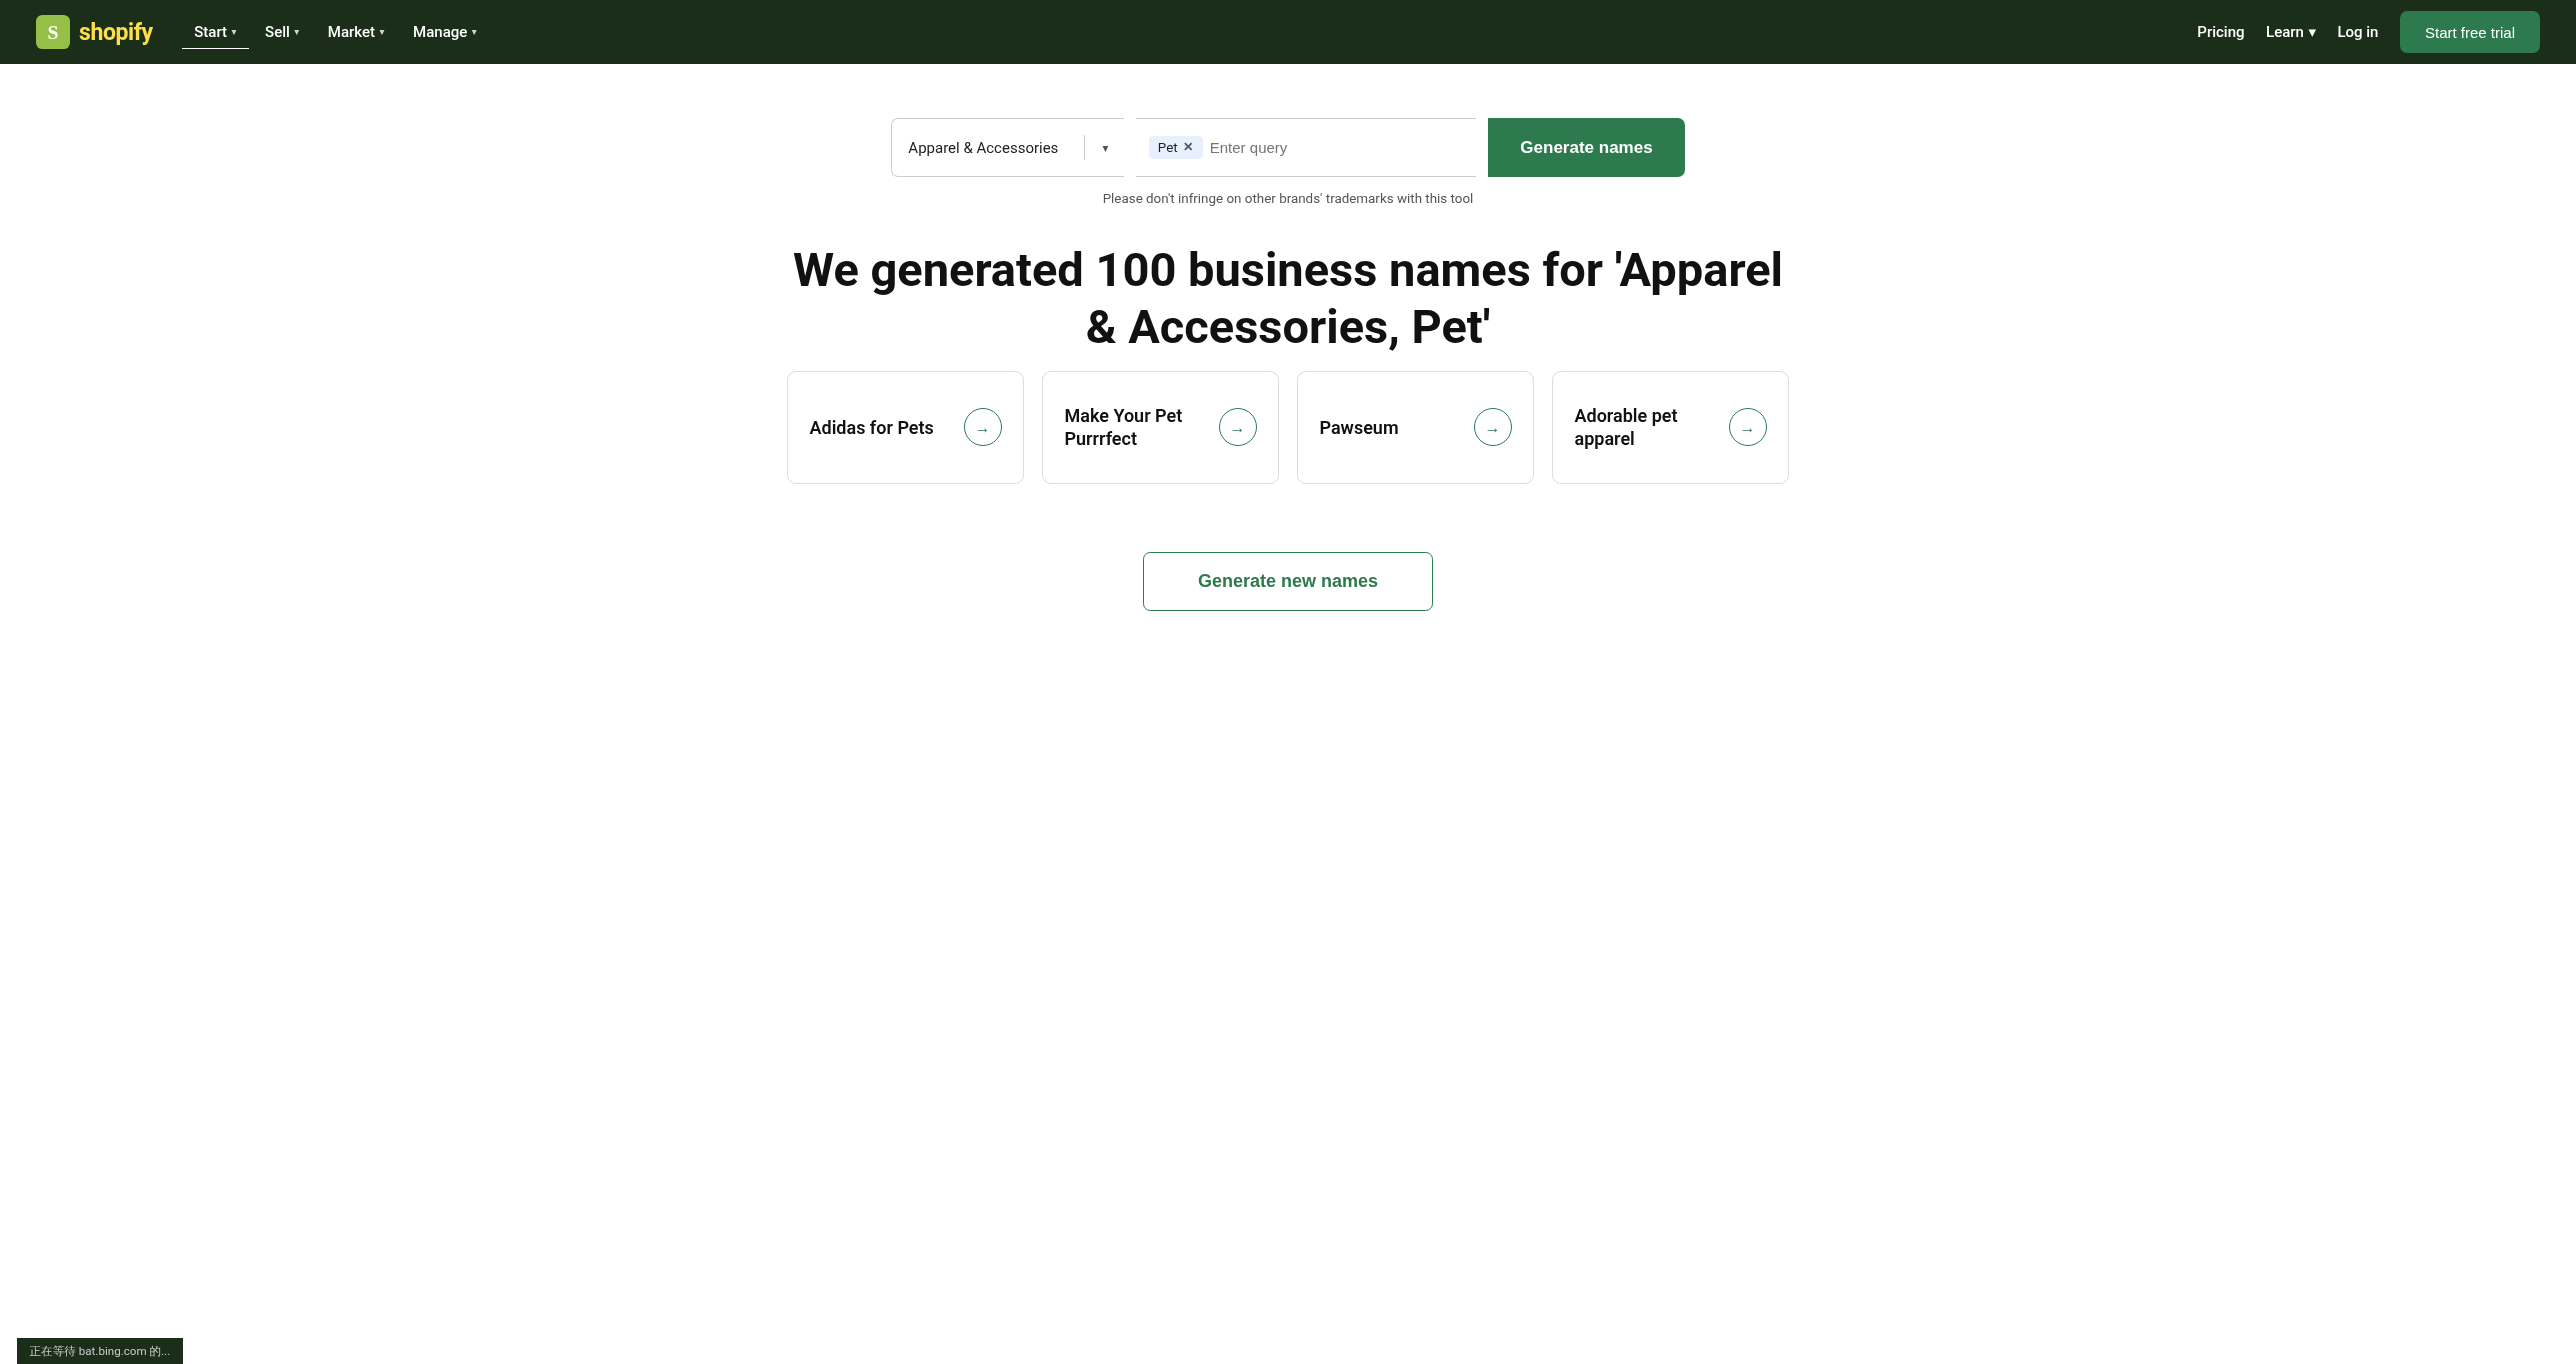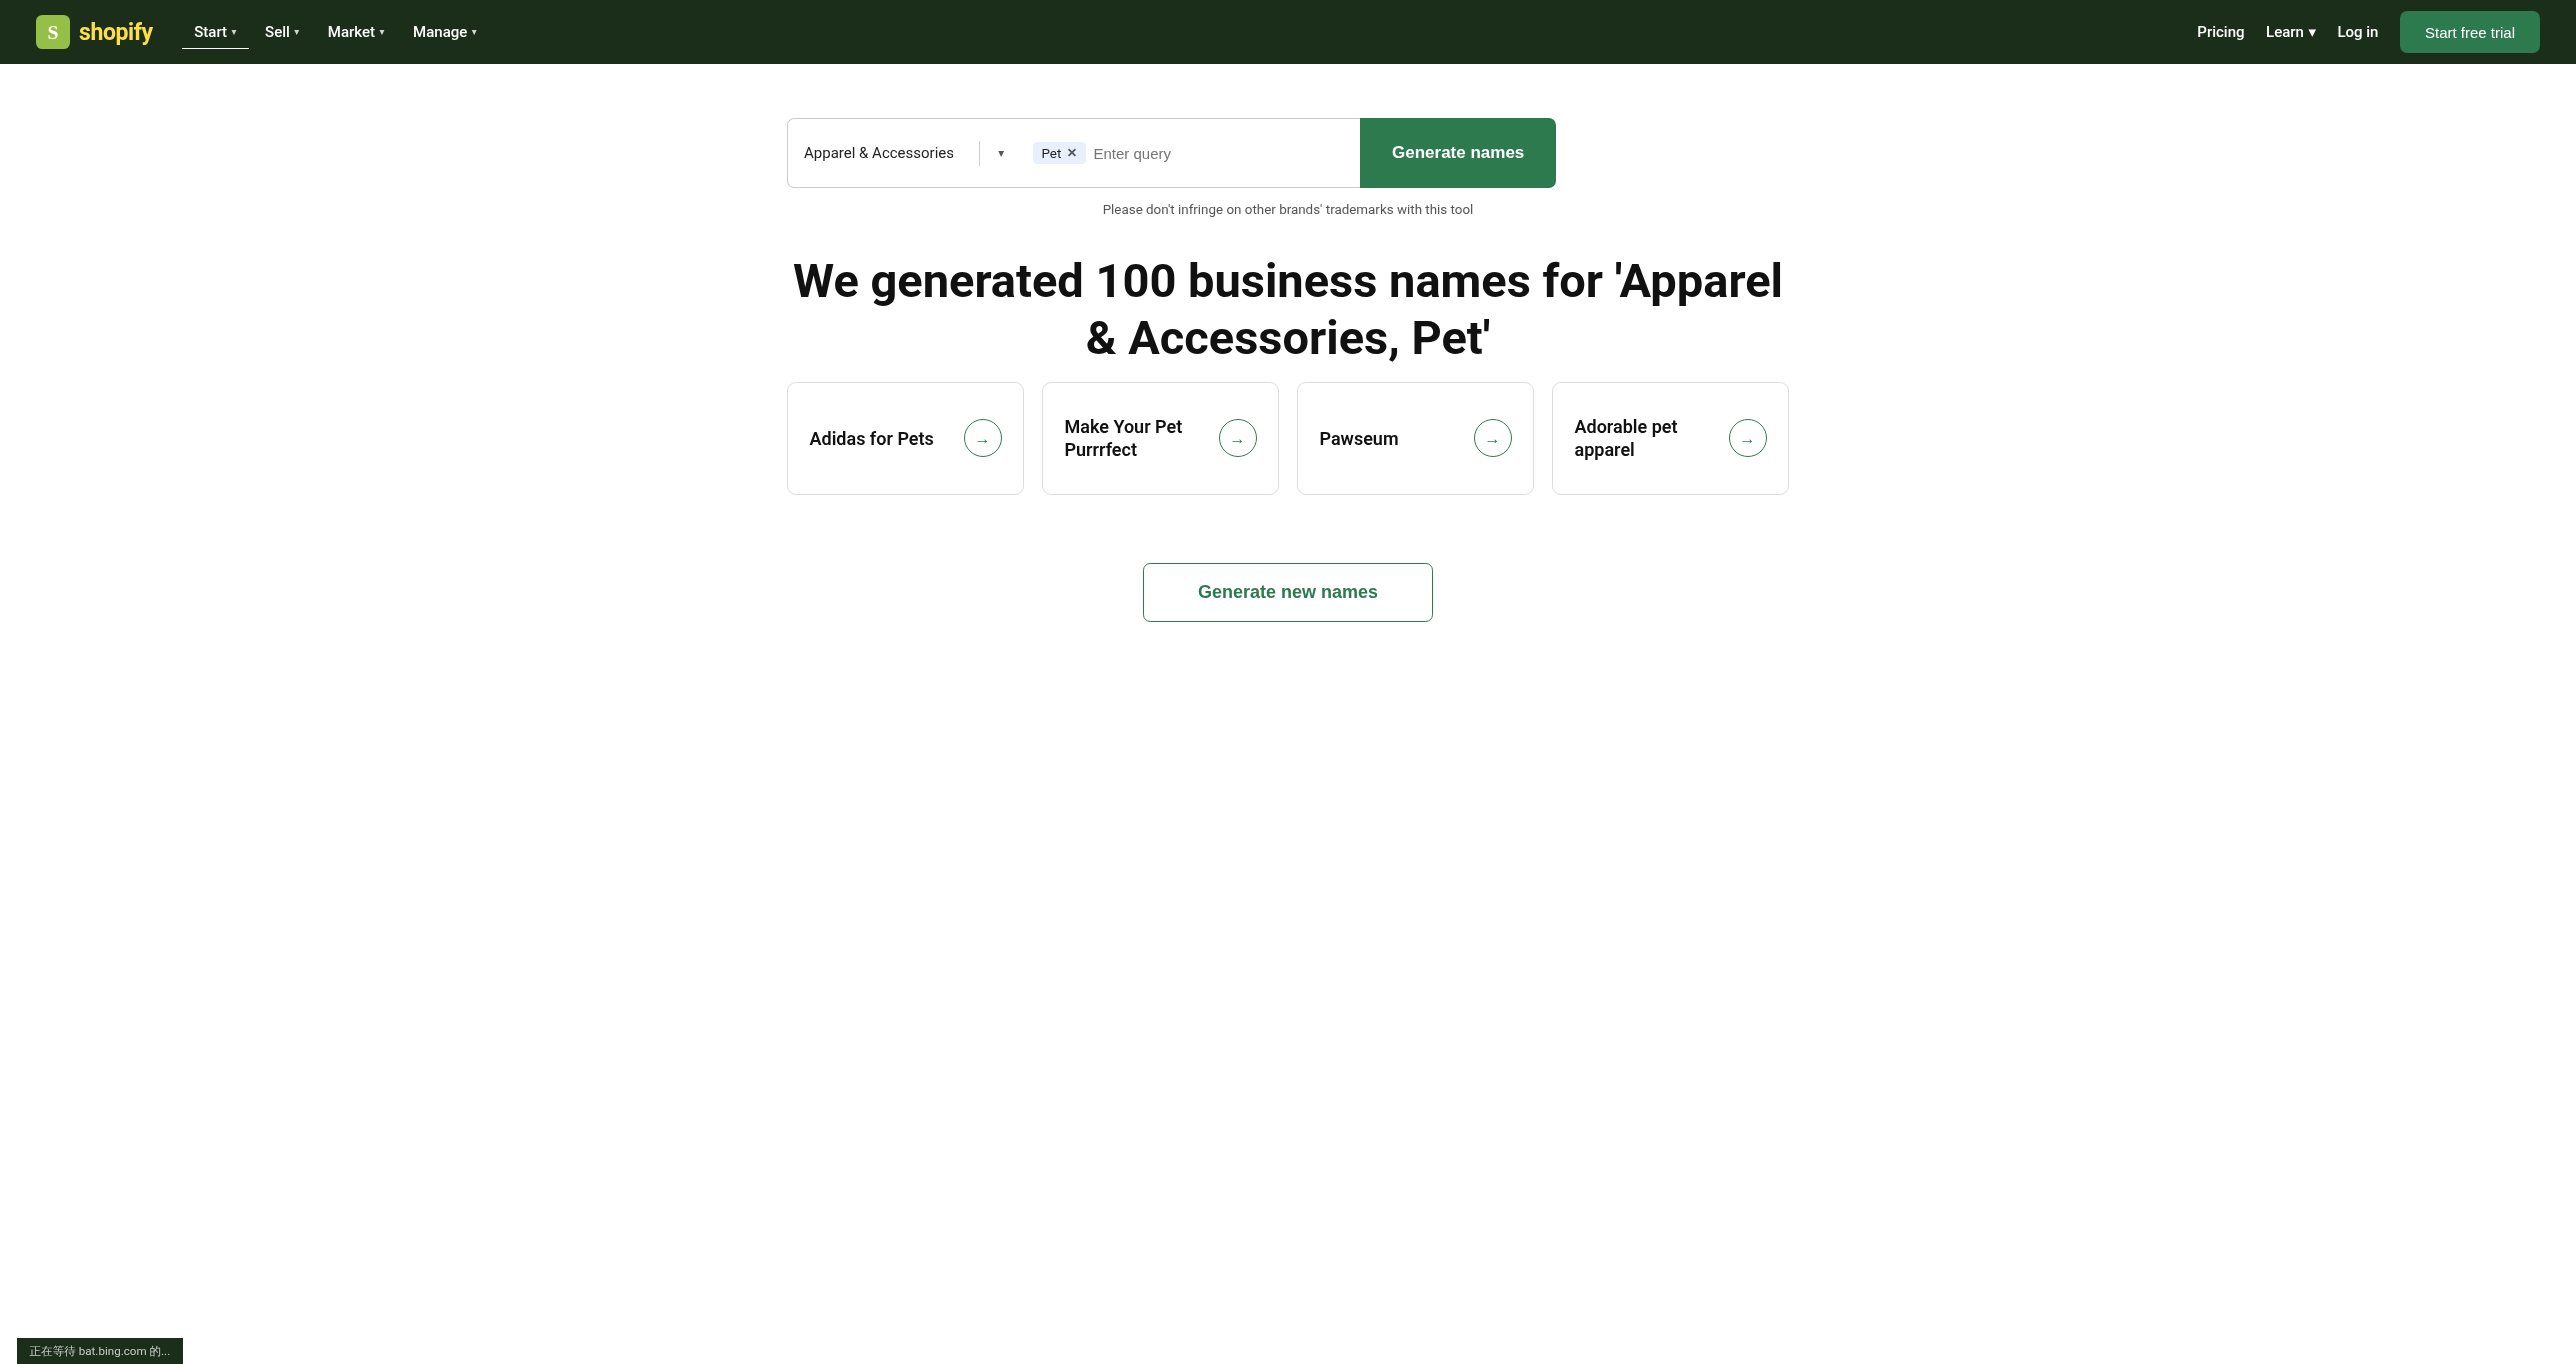--- a/index.html
+++ b/index.html
@@ -90,21 +90,22 @@
     .main {
       max-width: 1074px;
       margin: 0 auto;
       padding: 54px 36px 72px;
     }
 
     
     .search-row {
       display: flex;
       align-items: stretch;
-      gap: 0;
+      justify-content: center;
+      gap: 12px;
       margin-bottom: 14.3px;
     }
     .category-select {
       display: flex;
       align-items: center;
       border: 1.3px solid #ccc;
       border-right: none;
       border-radius: 7.2px 0 0 7.2px;
       padding: 0 16px;
       font-size: 15px;
@@ -164,21 +165,21 @@
     }
     .btn-generate {
       background: #2d7a4f;
       color: #fff;
       border: none;
       border-radius: 0 7.2px 7.2px 0;
       padding: 0 32px;
       font-size: 17px;
       font-weight: 600;
       cursor: pointer;
-      height: 70px;
+      height: 59px;
       white-space: nowrap;
     }
 
     .disclaimer {
       text-align: center;
       color: #555;
       font-size: 13.4px;
       margin-bottom: 36px;
     }
 

